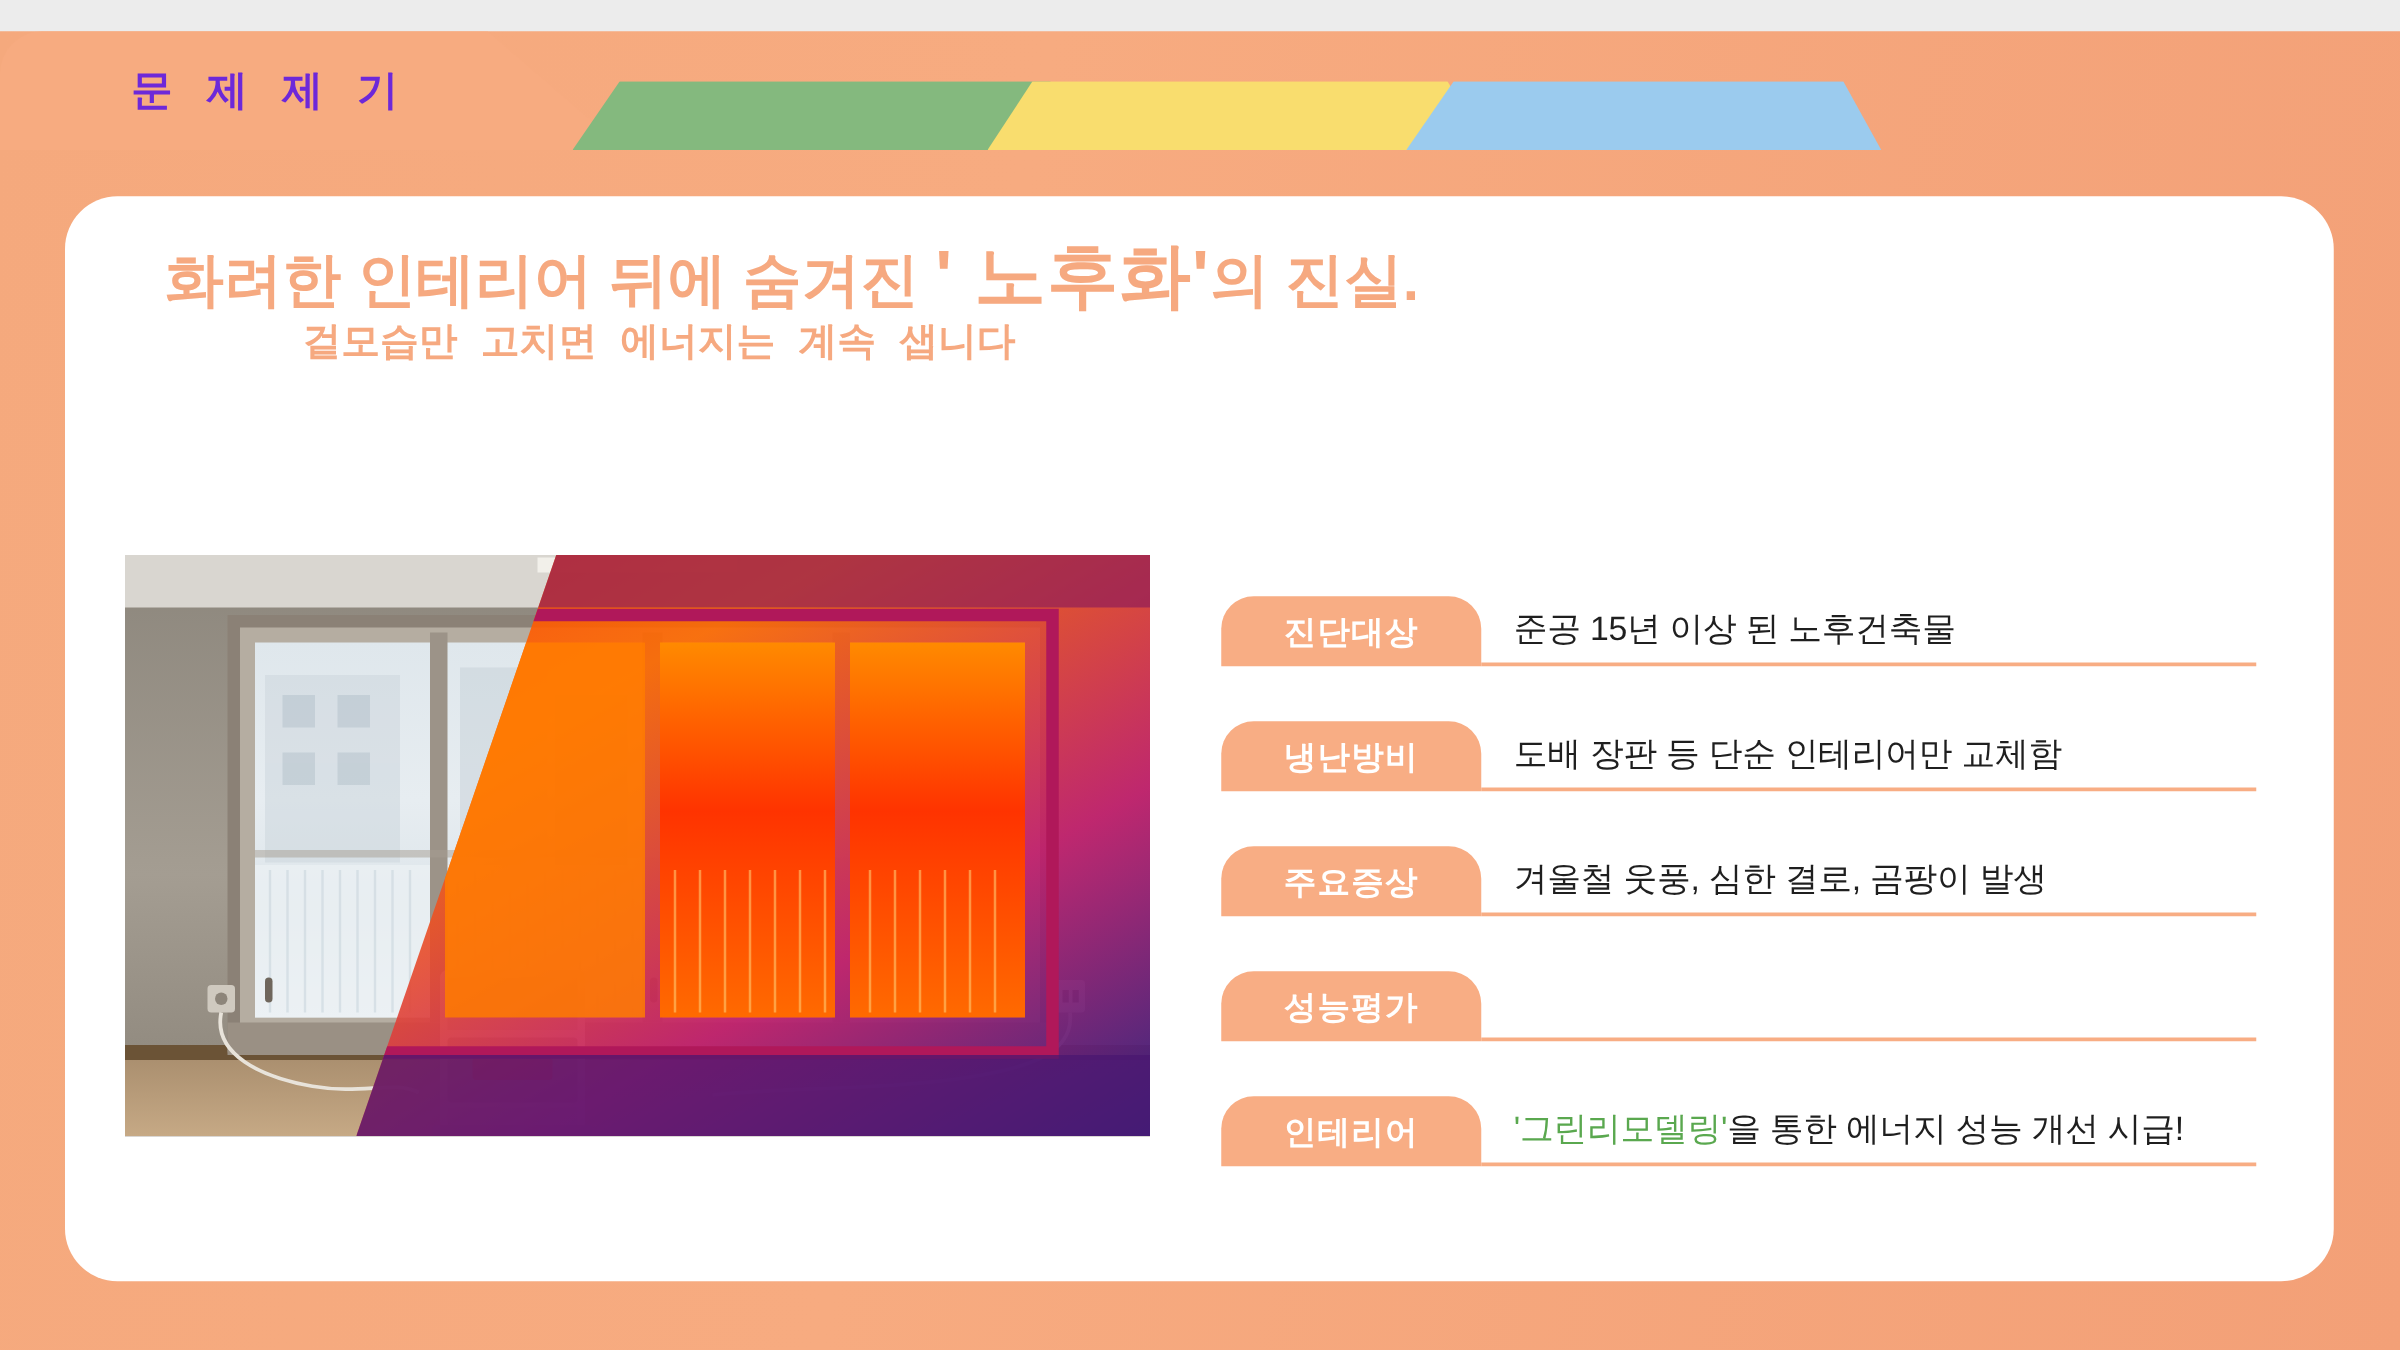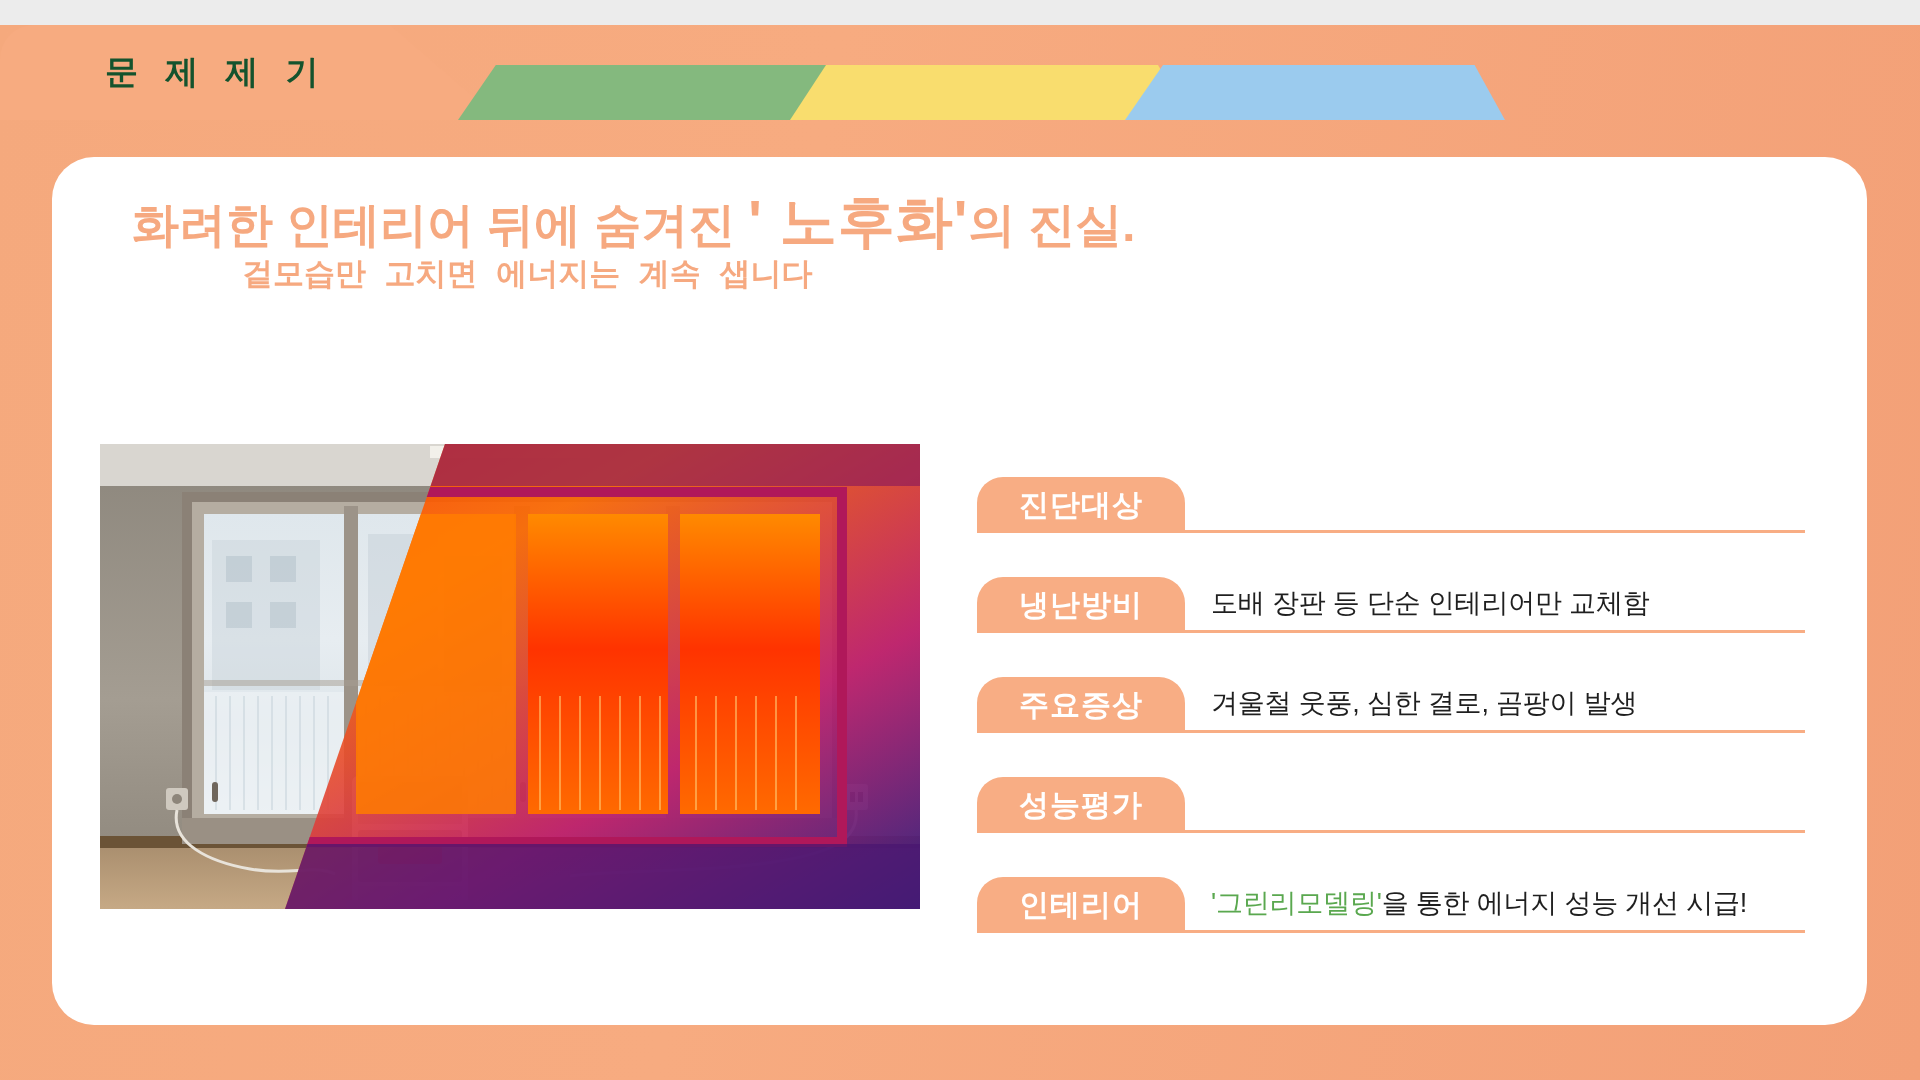--- a/index.html
+++ b/index.html
@@ -42,21 +42,21 @@
     z-index: 4;
   }
   .tab {
     position: absolute;
     top: 0;
     height: 95px;
     display: flex;
     align-items: center;
   }
   .tab-label {
-    color: #14532d;
+    color: #6d28d9;
     font-size: 33px;
     font-weight: bold;
     letter-spacing: 9px;
     white-space: nowrap;
   }
   
   .tab-active {
     left: 0;
     width: 500px;
     background: #f7ab80;
@@ -159,21 +159,21 @@
   .info-badge {
     width: 208px;
     height: 56px;
     background: #f8ad84;
     border-top-left-radius: 26px;
     border-top-right-radius: 26px;
     display: flex;
     align-items: center;
     justify-content: center;
     color: #ffffff;
-    font-size: 30px;
+    font-size: 26px;
     font-weight: bold;
     letter-spacing: 1px;
     box-sizing: border-box;
     flex: none;
     margin-top: 40px;
   }
   .info-value {
     flex: 1;
     padding-left: 26px;
     padding-bottom: 12px;
@@ -392,20 +392,21 @@
             <rect x="0" y="400" width="820" height="65" fill="#4a1670" opacity="0.72"></rect>
           </g>
         </g>
       </svg>
     </div>
 
     <div class="info-list">
 
       <div class="info-row">
         <div class="info-badge">진단대상</div>
+        <div class="info-value">준공 15년 이상 된 노후건축물</div>
         <div class="info-underline"></div>
       </div>
 
       <div class="info-row">
         <div class="info-badge">냉난방비</div>
         <div class="info-value">도배 장판 등 단순 인테리어만 교체함</div>
         <div class="info-underline"></div>
       </div>
 
       <div class="info-row">

